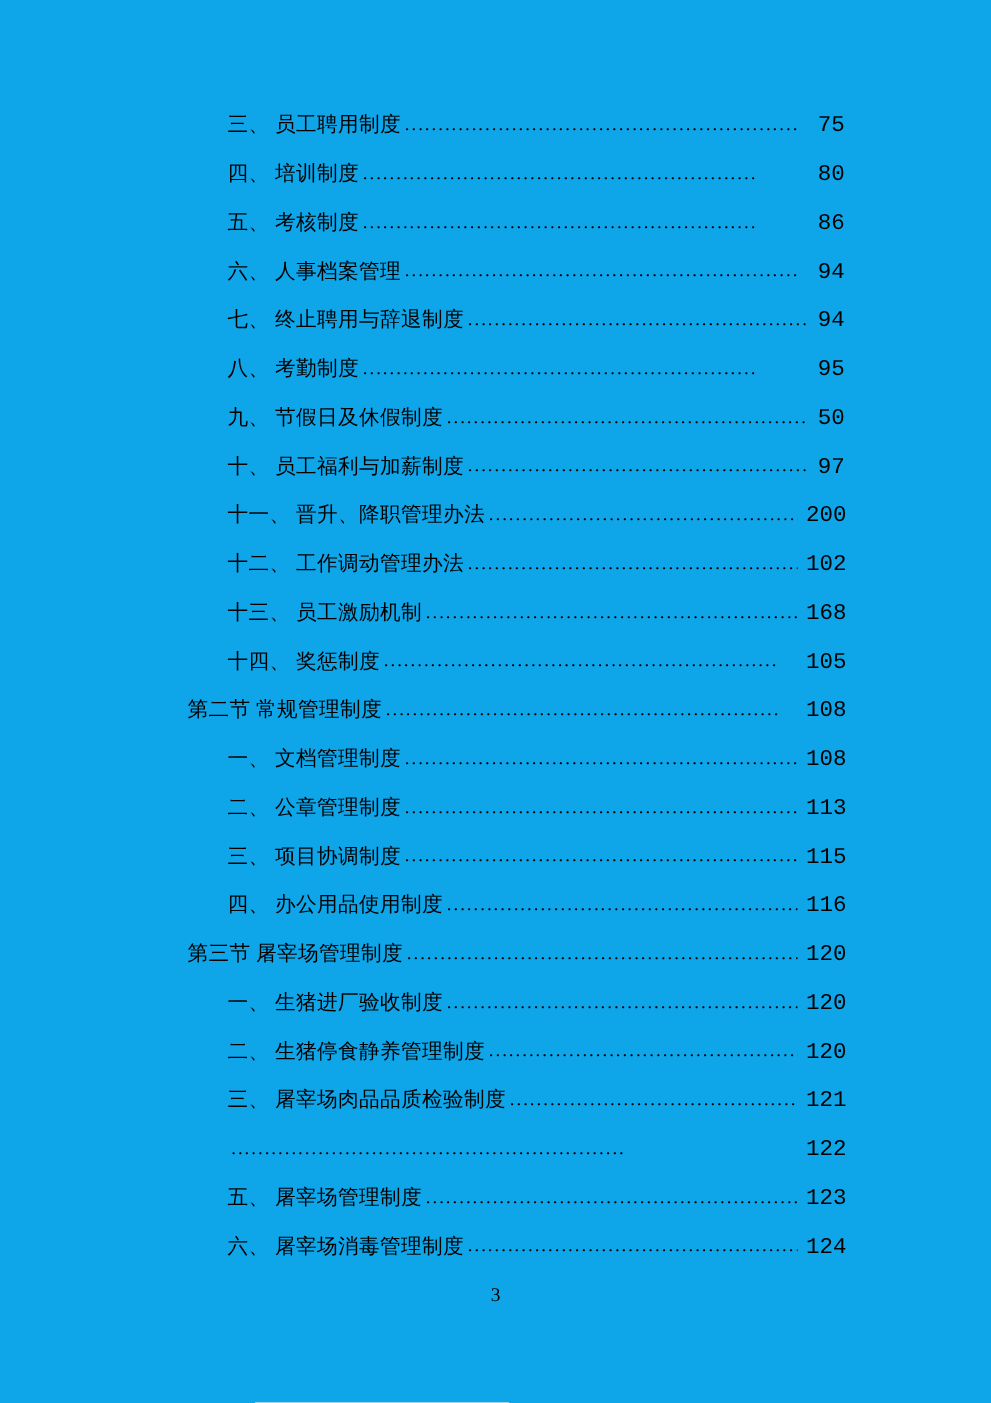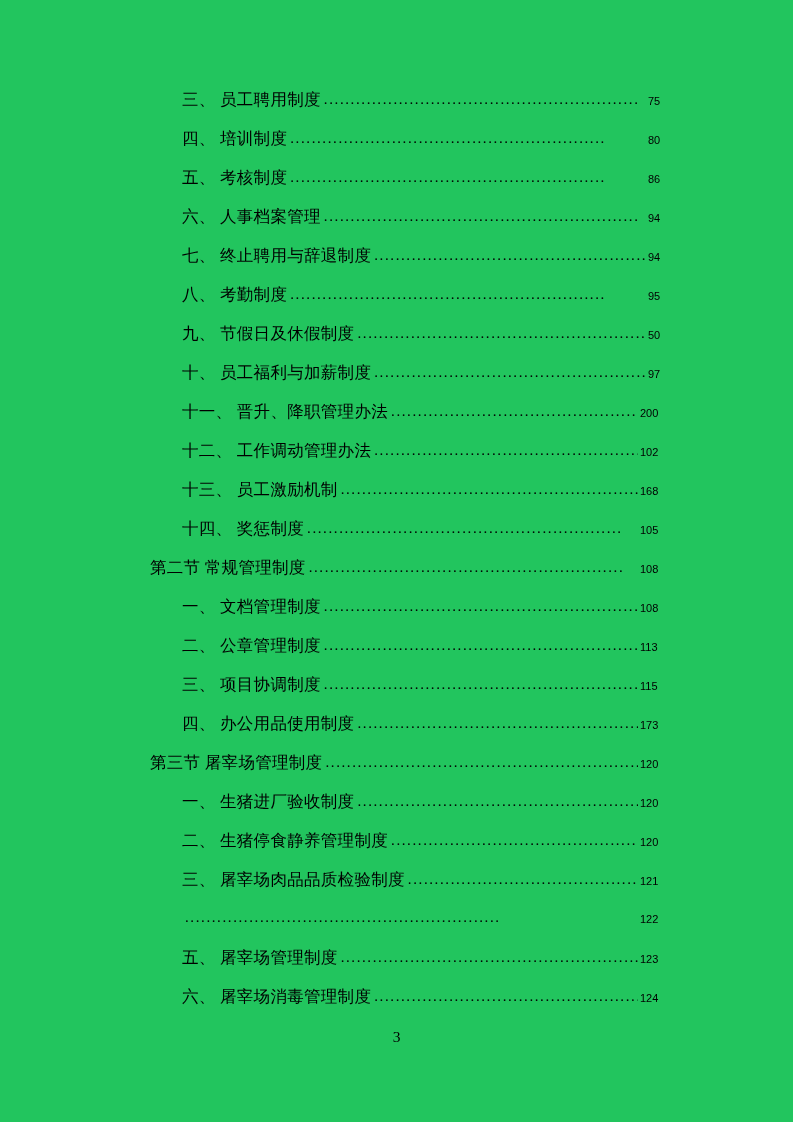--- a/index.html
+++ b/index.html
@@ -4,21 +4,21 @@
 <style>
   html, body {
     margin: 0;
     padding: 0;
     background: #ffffff;
   }
   .page {
     position: relative;
     width: 793px;
     height: 1122px;
-    background: #22c55e;
+    background: #0ea5e9;
     margin: 0 auto;
     font-family: "Liberation Serif", "DejaVu Serif", serif;
     color: #000000;
     overflow: hidden;
   }
   .toc {
     position: absolute;
     top: 92px;
     left: 122px;
     width: 560px;
@@ -43,24 +43,24 @@
     white-space: nowrap;
     margin: 0 2px 0 3px;
     font-size: 15px;
     letter-spacing: 1.6px;
     color: #000;
     position: relative;
     top: -1px;
   }
   .pageno {
     flex: 0 0 auto;
-    text-align: left;
+    text-align: center;
     min-width: 34px;
-    font-size: 11px;
-    font-family: Liberation Sans, sans-serif;
+    font-size: 18px;
+    font-family: Liberation Mono, monospace;
   }
   .pageno.wide { min-width: 42px; }
   .folio {
     position: absolute;
     left: 0;
     right: 0;
     top: 1028px;
     text-align: center;
     font-size: 15.5px;
     font-family: "Liberation Serif", "DejaVu Serif", serif;
@@ -164,21 +164,21 @@
       <div class="toc-row">
         <span class="indent-2"></span>
         <span class="label">三、 项目协调制度</span>
         <span class="dots">...........................................................</span>
         <span class="pageno wide">115</span>
       </div>
       <div class="toc-row">
         <span class="indent-2"></span>
         <span class="label">四、 办公用品使用制度</span>
         <span class="dots">...........................................................</span>
-        <span class="pageno wide">173</span>
+        <span class="pageno wide">116</span>
       </div>
       <div class="toc-row">
         <span class="indent-1"></span>
         <span class="label">第三节  屠宰场管理制度</span>
         <span class="dots">...........................................................</span>
         <span class="pageno wide">120</span>
       </div>
       <div class="toc-row">
         <span class="indent-2"></span>
         <span class="label">一、 生猪进厂验收制度</span>

